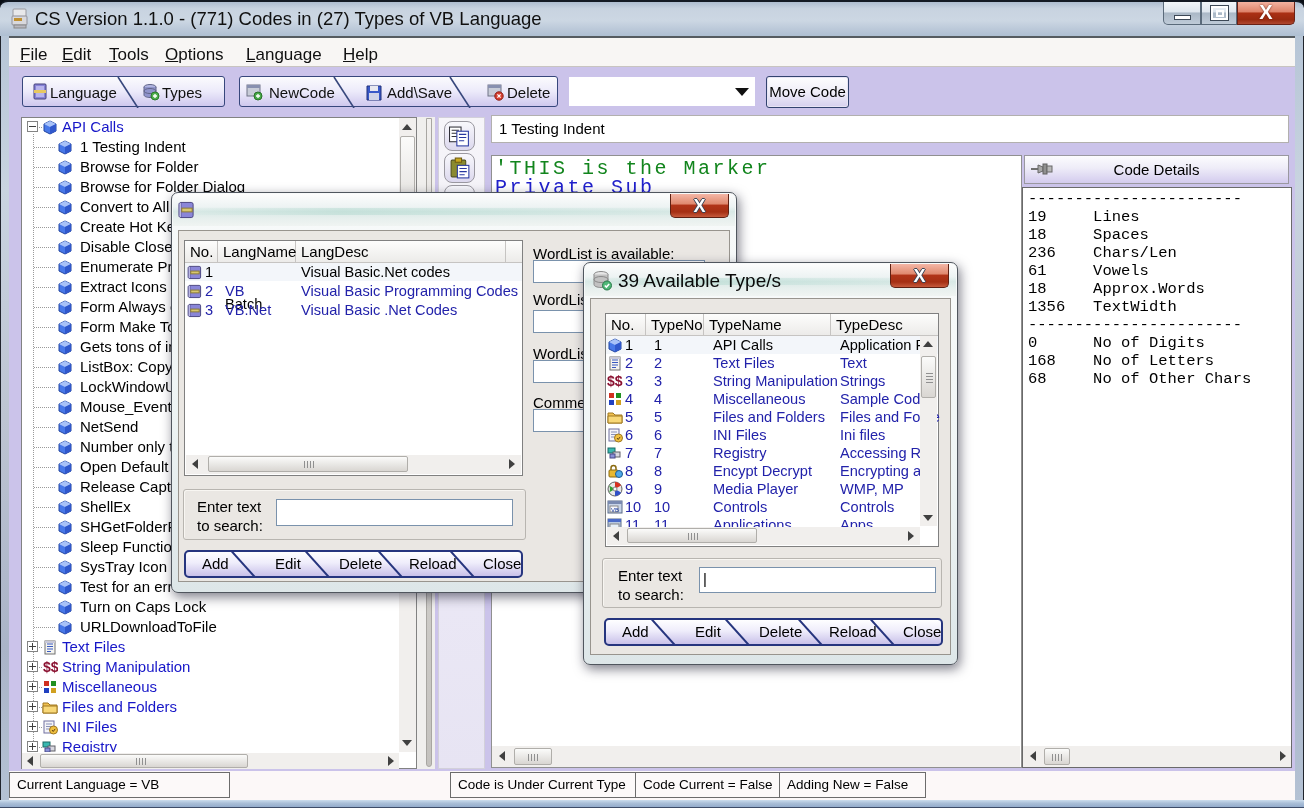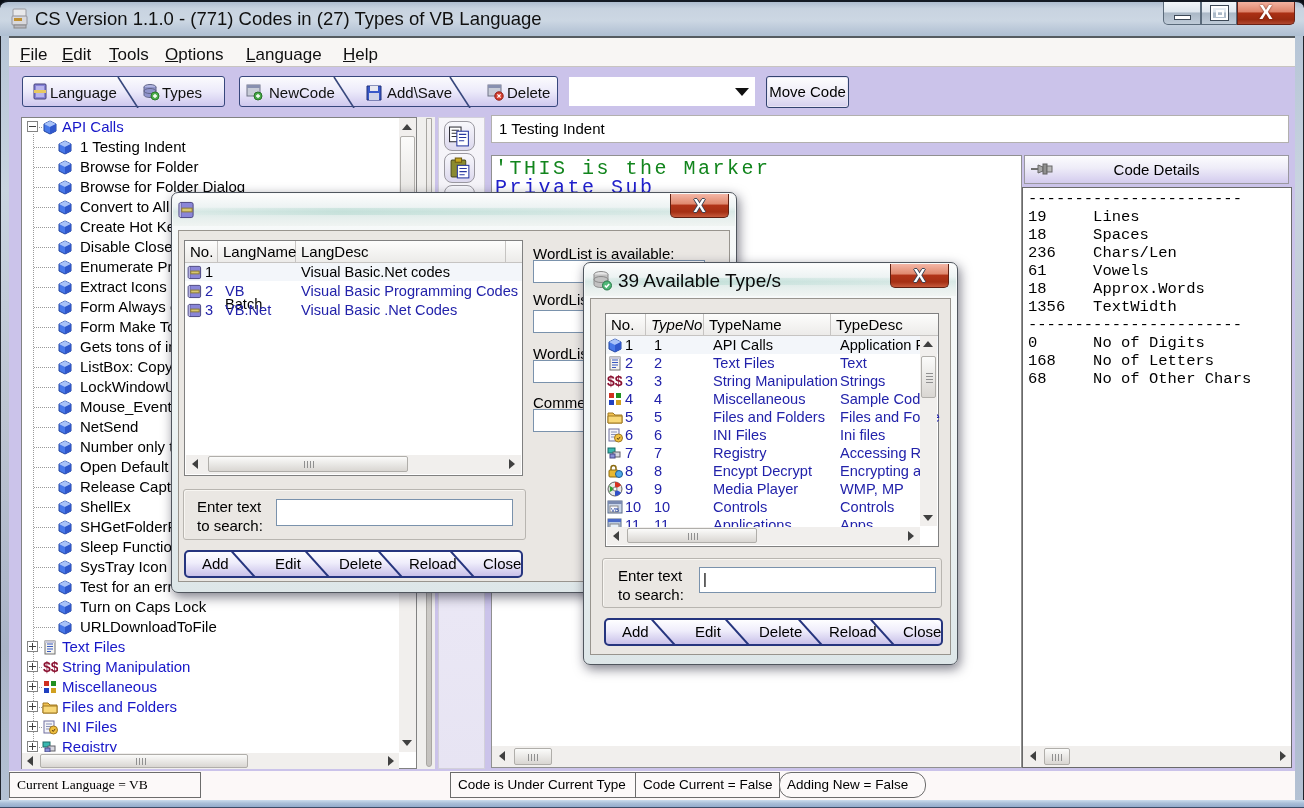--- a/index.html
+++ b/index.html
@@ -530,24 +530,24 @@
   </div>
 <div class="sb abs" style="left:1023px;top:746px;width:268px;height:21px;background:#f1efed;">
     <div class="arr arr-l" style="left:7px;top:5px;"></div>
     <div class="sb-thumb" style="left:21px;top:2px;width:26px;height:17px;">
       <div class="grip" style="left:7px;top:5px;"></div>
     </div>
     <div class="arr arr-r" style="right:5px;top:5px;"></div>
   </div>
 
 <div class="abs" id="statusbar">
-  <div class="sseg" style="left:0px; width:192px;font-family:Liberation Serif, serif;">Current Language = VB</div>
+  <div class="sseg" style="left:0px; width:221px;">Current Language = VB</div>
   <div class="sseg" style="left:441px; width:186px;">Code is Under Current Type</div>
   <div class="sseg" style="left:626px; width:145px;">Code Current = False</div>
-  <div class="sseg" style="left:770px; width:147px;border-radius:12px;">Adding New = False</div>
+  <div class="sseg" style="left:770px; width:147px;">Adding New = False</div>
 </div>
 
 <div class="dlg" id="dlg1" style="left:171px; top:192px; width:566px; height:401px;">
   <div class="dlg-glass"></div>
   <svg class="abs" style="left:6px;top:7px;" width="17" height="20" viewBox="0 0 18 20">
       <path d="M3 2h11a2 2 0 012 2v12a2 2 0 01-2 2H3z" fill="#8a86d8" stroke="#46427e"></path>
       <path d="M3 2c-1 0-2 .9-2 2v12c0 1.1 1 2 2 2" fill="#c8c4f0" stroke="#46427e"></path>
       <rect x="4" y="8" width="11" height="4" fill="#d8c870" stroke="#8a7830"></rect>
     </svg>
   <div class="dlg-close" style="right:7px; top:1px;">
@@ -635,21 +635,21 @@
       <path d="M12.8 15l1.6 1.6 2.8-3.2" stroke="#fff" stroke-width="1.5" fill="none"></path>
     </svg>
   <div class="dlg-title" style="left:34px;">39 Available Type/s</div>
   <div class="dlg-close" style="right:8px; top:1px;">
       <div class="closex">X</div>
     </div>
   <div class="dlg-client" id="dlg2c">
 <div class="lv" style="left:14px;top:14px;width:334px;height:234px;">
 <div class="lv-head">
           <div class="lv-col" style="left:0;width:40px;">No.</div>
-          <div class="lv-col" style="left:40px;width:58px;font-style:italic;">TypeNo</div>
+          <div class="lv-col" style="left:40px;width:58px;">TypeNo</div>
           <div class="lv-col" style="left:98px;width:127px;">TypeName</div>
           <div class="lv-col" style="left:225px;width:92px;border-right:none;">TypeDesc</div>
         </div>
 <div class="lv-row sel" style="top:22px;">
           <svg class="abs" style="left:1px;top:1px;" width="16" height="16" viewBox="0 0 16 16">
             <path d="M2 5l6-3 6 3v7l-6 3-6-3z" fill="#4878e8" stroke="#2346a0"></path>
             <path d="M2 5l6-3 6 3-6 3z" fill="#a8c2f8"></path>
             <path d="M8 8l6-3v7l-6 3z" fill="#3058cc"></path>
           </svg>
           <span class="lv-cell" style="left:19px;">1</span>

